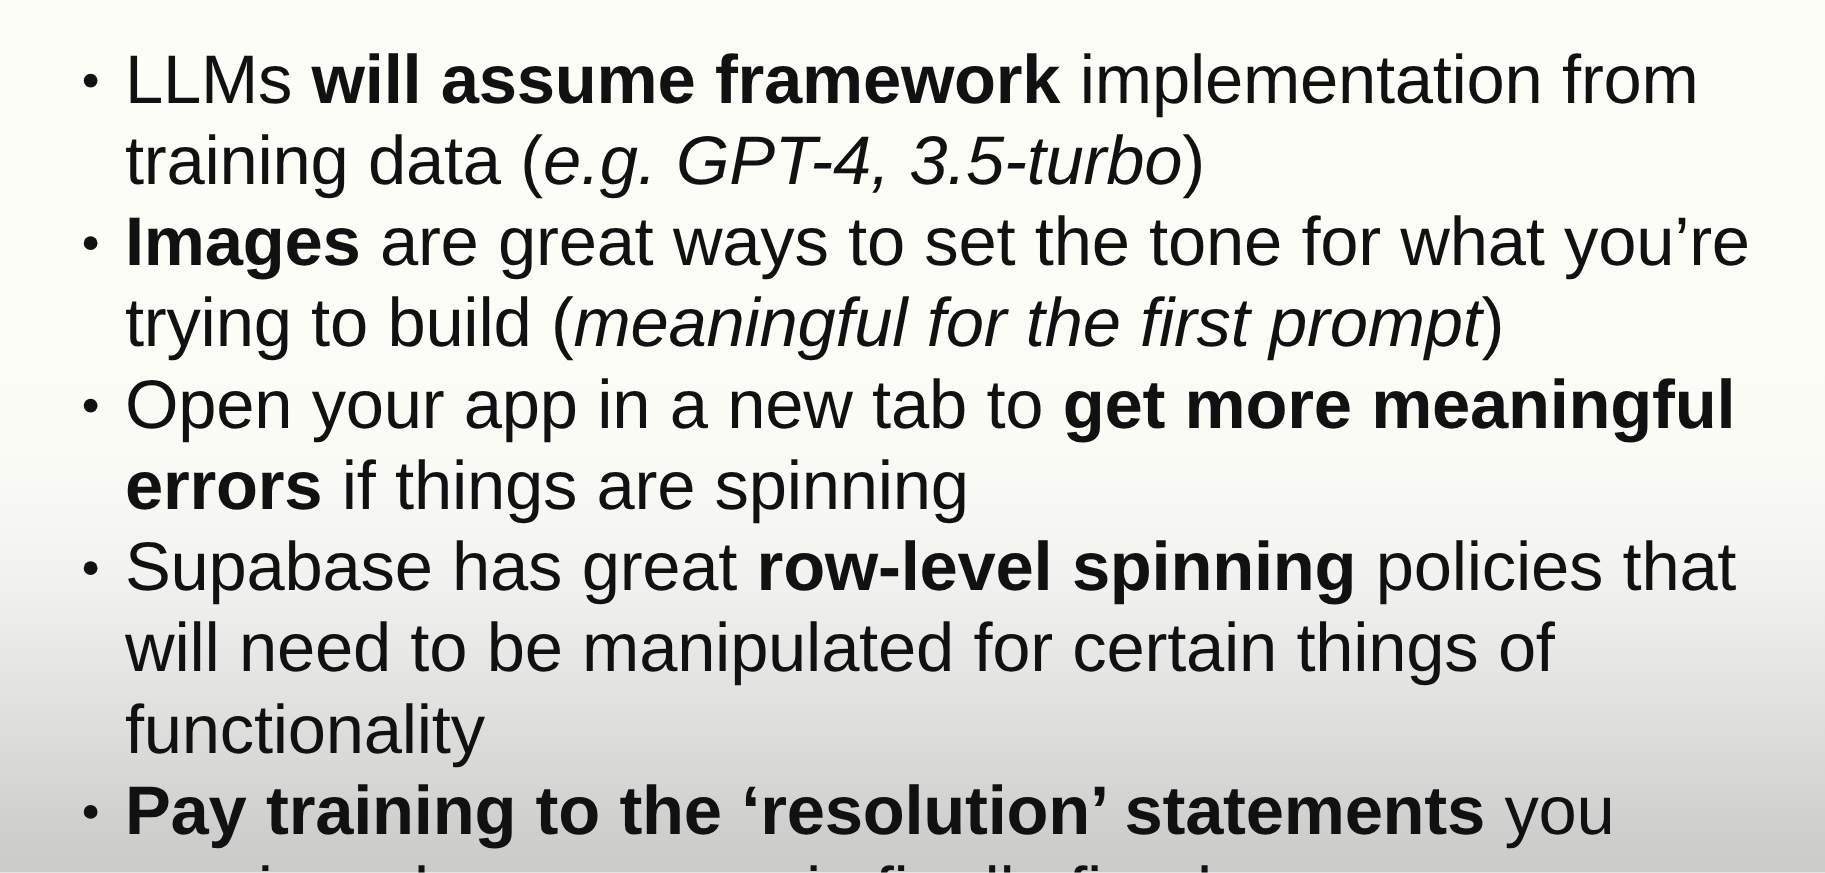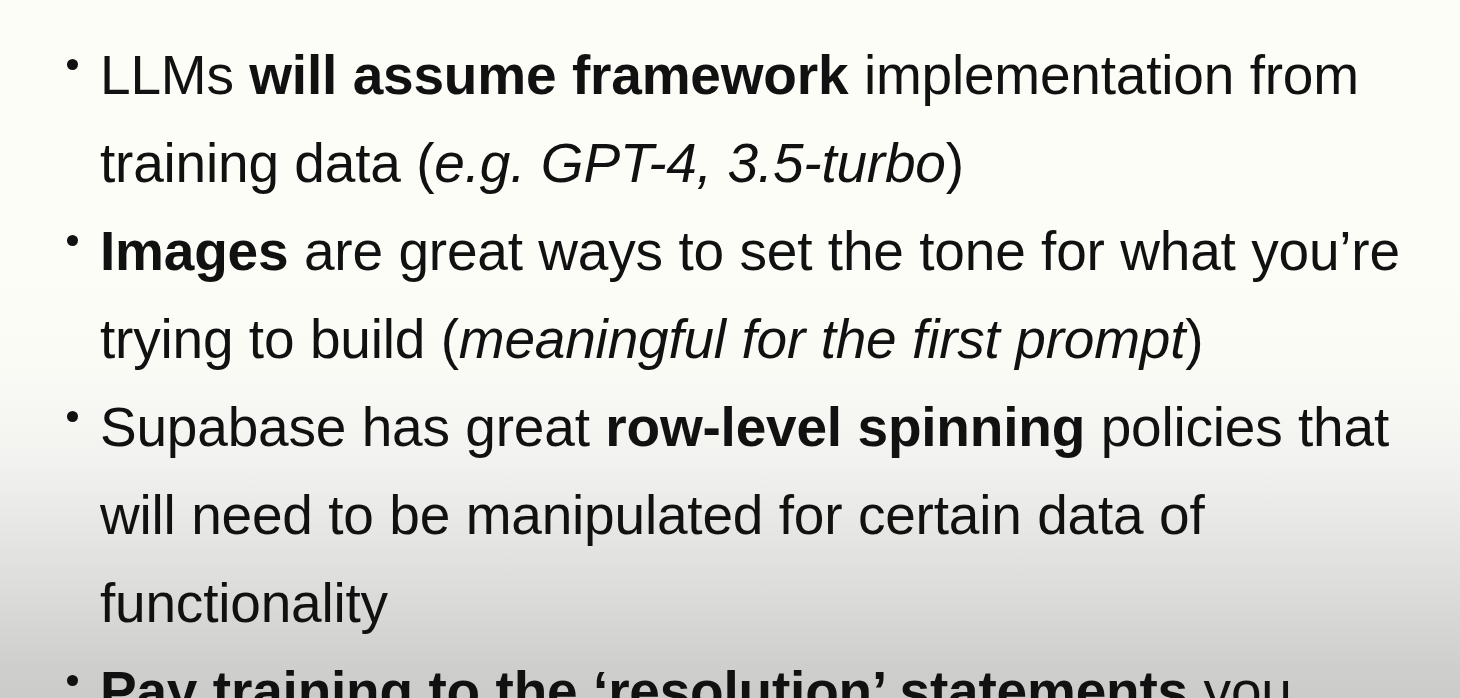--- a/index.html
+++ b/index.html
@@ -39,21 +39,21 @@
     margin: 0;
     list-style: none;
   }
 
   .bullet-item {
     position: relative;
     margin: 0;
     padding: 0 10px 0 100px;
     color: #111111;
     font-size: 55px;
-    line-height: 88px;
+    line-height: 65px;
     letter-spacing: -0.2px;
     font-weight: 400;
     word-spacing: 0.5px;
   }
 
   .bullet-marker {
     position: absolute;
     left: 67px;
     top: 0;
     width: 14px;
@@ -91,20 +91,24 @@
     <li class="bullet-item">
       <span class="bullet-marker" aria-label="•"></span>
       <span class="bullet-text"><span>LLMs </span><span class="b">will assume framework</span><span> implementation from training data (</span><span class="i">e.g. GPT-4, 3.5-turbo</span><span>)</span></span>
     </li>
     <li class="bullet-item">
       <span class="bullet-marker" aria-label="•"></span>
       <span class="bullet-text"><span class="b">Images</span><span> are great ways to set the tone for what you’re trying to build (</span><span class="i">meaningful for the </span><span class="bi">first</span><span class="i"> prompt</span><span>)</span></span>
     </li>
     <li class="bullet-item">
       <span class="bullet-marker" aria-label="•"></span>
-      <span class="bullet-text"><span>Supabase has great </span><span class="b">row-level spinning</span><span> policies that will need to be manipulated for certain data of functionality</span></span>
+      <span class="bullet-text"><span>Open your app in a new tab to </span><span class="b">get more meaningful errors</span><span> if things are spinning</span></span>
+    </li>
+    <li class="bullet-item">
+      <span class="bullet-marker" aria-label="•"></span>
+      <span class="bullet-text"><span>Supabase has great </span><span class="b">row-level spinning</span><span> policies that will need to be manipulated for certain things of functionality</span></span>
     </li>
     <li class="bullet-item">
       <span class="bullet-marker" aria-label="•"></span>
       <span class="bullet-text"><span class="b">Pay training to the ‘resolution’ statements</span><span> you receive when an error is finally fixed</span></span>
     </li>
   </ul>
 </div>
 
 </body></html>

